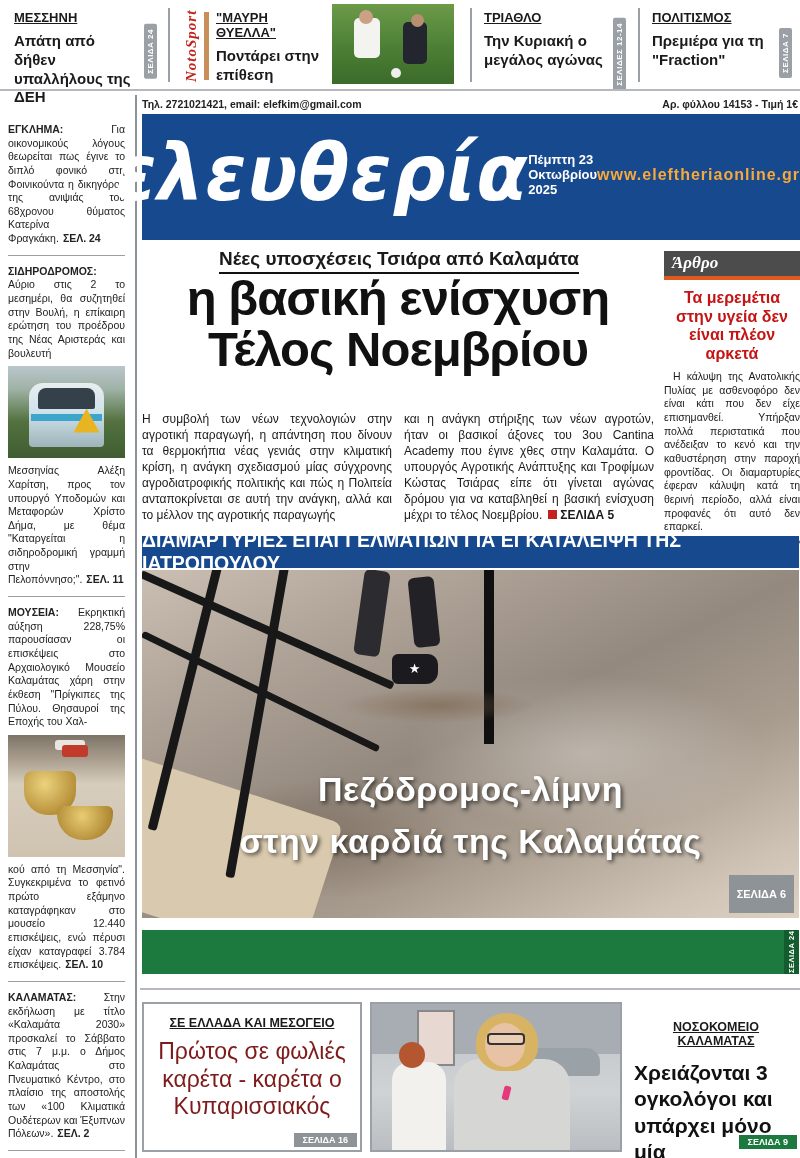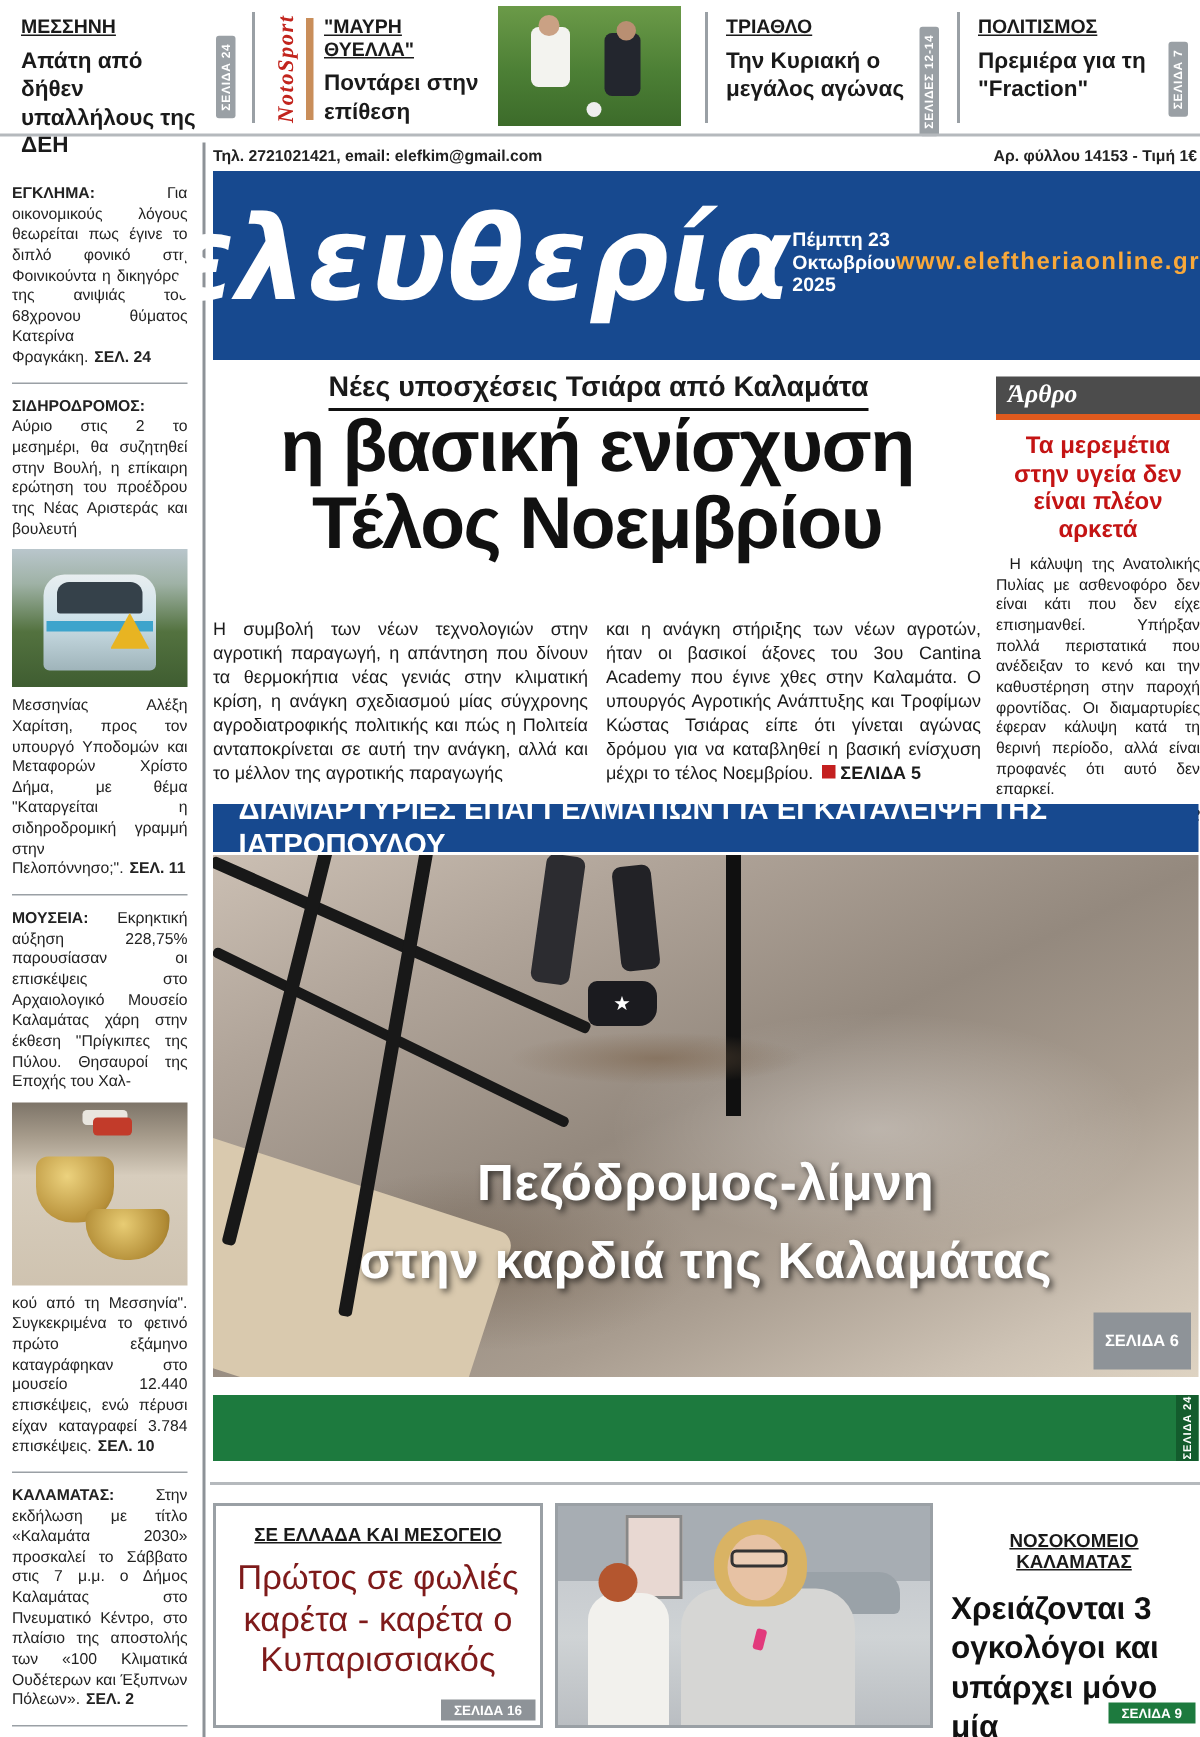--- a/index.html
+++ b/index.html
@@ -109,21 +109,21 @@
 
   .arthro{position:absolute;left:524px;top:156px;width:136px;}
   .arthro-hd{background:#4c4c4c;color:#fff;font-family:"Liberation Serif",serif;
              font-style:italic;font-weight:bold;font-size:17px;padding:2px 8px 3px;
              border-bottom:4px solid #e05a1e;}
   .arthro-title{color:#c41414;font-weight:bold;font-size:16px;line-height:1.16;text-align:center;margin:9px 0 7px;}
   .arthro-body{font-size:10.5px;line-height:1.3;text-align:justify;margin:0;text-indent:9px;}
   .arthro-page{font-weight:bold;font-style:italic;font-size:11px;text-align:right;margin-top:4px;}
 
   .bluebanner{position:absolute;left:2px;right:1px;top:441px;height:32px;background:#17498f;
-              color:#fff;font-weight:bold;font-size:19.5px;display:flex;align-items:center;justify-content:center;padding-left:17px;}
+              color:#fff;font-weight:bold;font-size:19.5px;display:flex;align-items:center;justify-content:center;}
   .floodphoto{position:absolute;left:2px;right:1px;top:475px;height:348px;}
   .flood-caption{position:absolute;left:0;width:100%;text-align:center;color:#fff;
                  font-size:34px;font-weight:bold;text-shadow:2px 2px 4px rgba(0,0,0,.65);letter-spacing:.5px;}
   .cap1{top:200px;} .cap2{top:252px;}
   .flood-badge{position:absolute;right:5px;bottom:5px;background:#8e9398;color:#fff;
                font-size:11px;font-weight:bold;padding:13px 8px;}
 
   .greenbanner{position:absolute;left:2px;right:1px;top:835px;height:44px;background:#1d7a3e;
                display:flex;align-items:center;justify-content:center;}
   .greenbanner .txt{color:#fff;font-weight:bold;font-style:italic;font-size:25px;}

